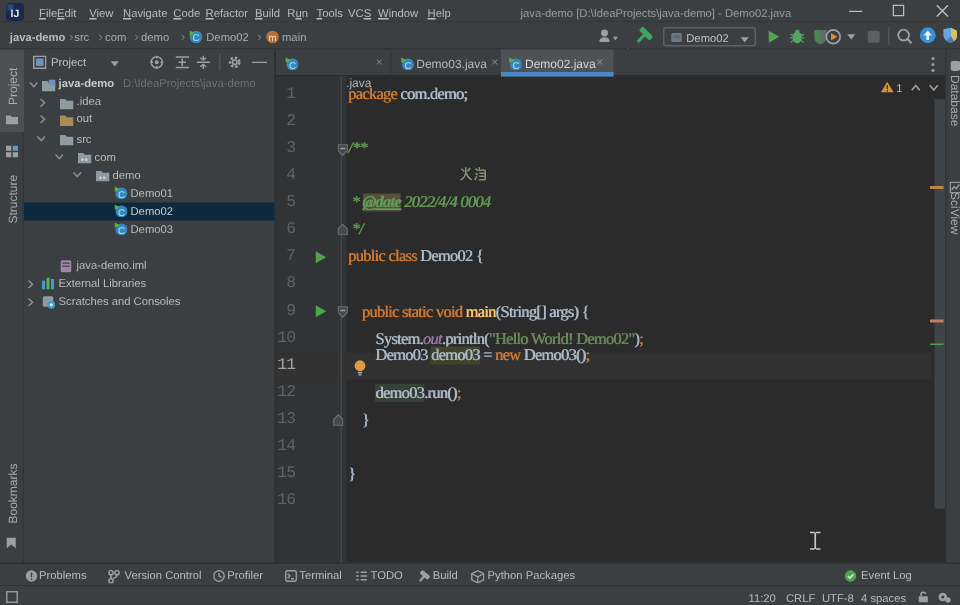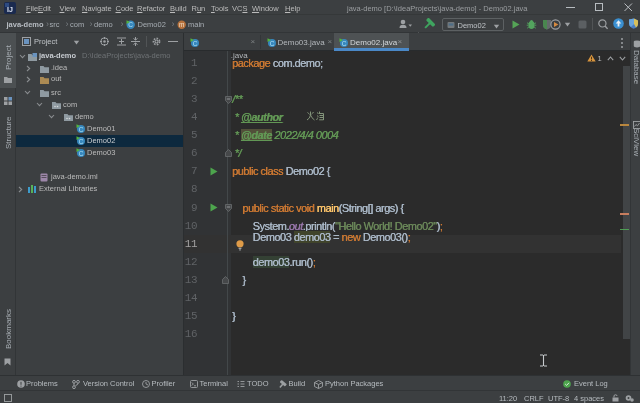--- a/index.html
+++ b/index.html
@@ -1,18 +1,18 @@
 <!DOCTYPE html>
 <html><head><meta charset="utf-8"><style>
 *{margin:0;padding:0;box-sizing:border-box}
 html,body{width:640px;height:403px;overflow:hidden;background:#3c3f41}
 #app{position:absolute;top:0;left:0;width:640px;height:403px;font-family:"Liberation Sans",sans-serif;color:#bbbbbb;background:#3c3f41}
 .abs{position:absolute}
 .ui{font-size:7.5px;color:#bbbbbb;white-space:nowrap}
-pre{font-family:Liberation Sans, sans-serif;white-space:pre}
+pre{font-family:Liberation Serif, serif;white-space:pre}
 u{text-decoration:underline}
 
 #menubar{top:0;left:0;width:640px;height:15px;background:#3c3f41;border-bottom:1px solid #353839}
 .mi{position:absolute;top:3.5px;font-size:7.5px;color:#bbbbbb}
 
 #toolbar{top:15px;left:0;width:640px;height:18px;background:#3c3f41;border-bottom:1px solid #323537}
 .bc{position:absolute;top:5px;font-size:7.5px;color:#a7adb3}
 .bcsep{color:#7a7f83;font-size:9px;top:3.5px}
 
 #lstripe{top:33px;left:0;width:16px;height:342px;background:#3c3f41;border-right:1px solid #323537}
@@ -310,20 +310,31 @@
         <svg class="abs" style="left:2px;top:2.5px" width="5" height="7">
           <path d="M1 1 L3.7 3.5 L1 6" stroke="#8a8d90" stroke-width="1.1" fill="none"></path>
         </svg>
         <svg class="abs" style="left:12px;top:2px" width="9" height="8">
           <rect x="0" y="2" width="2" height="6" fill="#3d9ccc"></rect>
           <rect x="3" y="0" width="2" height="8" fill="#58b158"></rect>
           <rect x="6" y="1" width="2" height="7" fill="#3d9ccc"></rect>
         </svg>
         <span style="position:absolute;left:23px">External Libraries</span>
       </div>
+  <div class="trow" style="top:162.2px">
+        <svg class="abs" style="left:2px;top:2.5px" width="5" height="7">
+          <path d="M1 1 L3.7 3.5 L1 6" stroke="#8a8d90" stroke-width="1.1" fill="none"></path>
+        </svg>
+        <svg class="abs" style="left:12px;top:1.5px" width="9" height="9">
+          <rect x="0.5" y="0.5" width="7" height="7" rx="1" fill="#8f9aa1"></rect>
+          <circle cx="6.2" cy="6.2" r="2.6" fill="#3d9ccc"></circle>
+          <circle cx="6.2" cy="6.2" r="1.1" fill="#d7ecf5"></circle>
+        </svg>
+        <span style="position:absolute;left:23px">Scratches and Consoles</span>
+      </div>
 </div>
 
 <div id="editor" class="abs">
 
   <div id="tabbar">
     <svg class="abs" style="left:6px;top:4.5px" width="9" height="9">
           <circle cx="5" cy="5" r="4" fill="#3787bd"></circle>
           <text x="5" y="7.7" font-size="6.5" fill="#aee0f2" text-anchor="middle" font-family="Liberation Sans">C</text>
           <path d="M0.5 0.3 L4 2.1 L0.5 3.9 Z" fill="#54b33e"></path>
         </svg>
@@ -393,21 +404,20 @@
       </svg>
   <svg class="abs" style="left:41px;top:116px" width="7" height="8">
         <path d="M0.5 7.5 L6.5 7.5 L6.5 3.5 L3.5 0.5 L0.5 3.5 Z" fill="#46484a" stroke="#6a6d6f" stroke-width="0.8"></path>
       </svg>
   <svg class="abs" style="left:38.5px;top:242.5px" width="7" height="8">
         <path d="M0.5 7.5 L6.5 7.5 L6.5 3.5 L3.5 0.5 L0.5 3.5 Z" fill="#46484a" stroke="#6a6d6f" stroke-width="0.8"></path>
       </svg>
 
   <pre class="codeline" style="top:20.9px"><span class="kw">package</span> com.demo;</pre>
   <pre class="codeline" style="top:57.0px"><span class="doc">/**</span></pre>
-  <pre class="codeline" style="top:75.1px"><span class="doc"> * </span><span class="tag">@author</span></pre>
   <pre class="codeline" style="top:93.2px"><span class="doc"> * </span><span class="tag hlwarn">@date</span><span class="doc"> 2022/4/4 0004</span></pre>
   <pre class="codeline" style="top:111.2px"><span class="doc"> */</span></pre>
   <pre class="codeline" style="top:129.3px"><span class="kw">public class </span>Demo02 {</pre>
   <pre class="codeline" style="top:165.5px">    <span class="kw">public static void </span><span class="mtd">main</span>(String[] args) {</pre>
   <pre class="codeline" style="top:183.5px">        System.<span class="fld">out</span>.println(<span class="str">"Hello World! Demo02"</span>)<span class="sc">;</span></pre>
   <pre class="codeline" style="top:195px">        Demo03 <span class="hlw">demo03</span> = <span class="kw">new</span> Demo03()<span class="sc">;</span></pre>
   <pre class="codeline" style="top:219.7px">        <span class="hlr">demo03</span>.run()<span class="sc">;</span></pre>
   <pre class="codeline" style="top:237.7px">    }</pre>
   <pre class="codeline" style="top:273.9px">}</pre>
 

